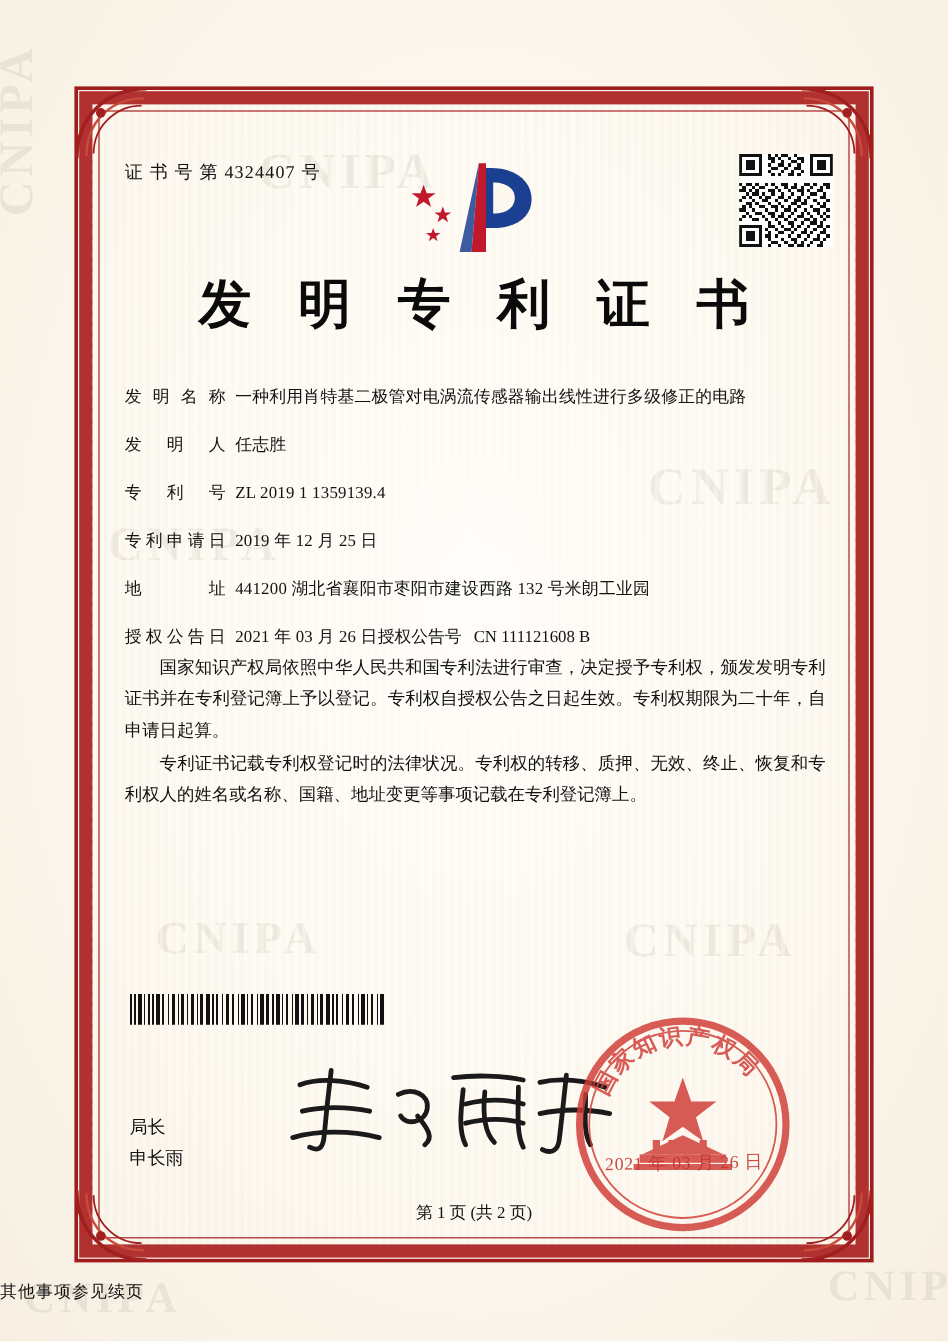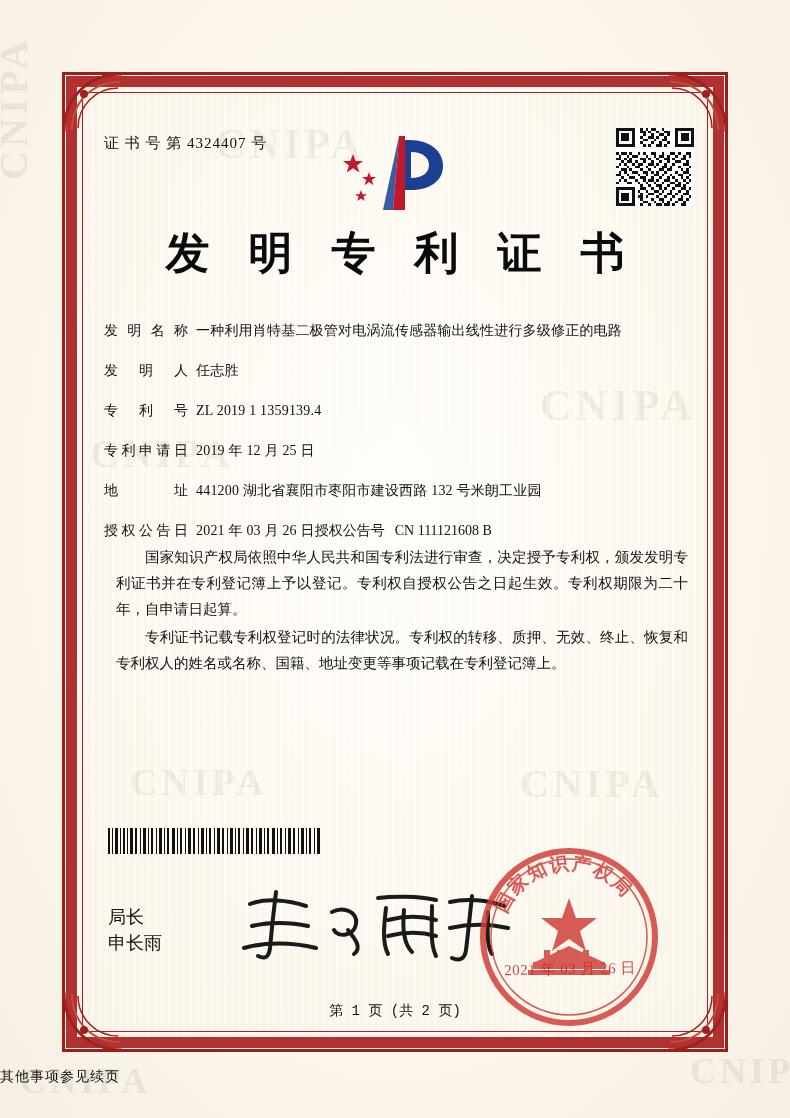--- a/index.html
+++ b/index.html
@@ -190,35 +190,35 @@
   .paras {
     position: absolute;
     left: 8px;
     top: 440px;
     width: 584px;
     font-size: 14.5px;
     line-height: 26px;
     color: #111;
     text-align: justify;
   }
-  .paras p { margin: 0 0 2px 12px; text-indent: 29px; }
+  .paras p { margin: 0 0 2px 0; text-indent: 29px; }
 
   .barcode {
     position: absolute;
     left: 12px;
     top: 724px;
     width: 220px;
     height: 26px;
   }
 
   .signature-block {
     position: absolute;
     left: 12px;
-    top: 800px;
-    font-size: 18px;
+    top: 823px;
+    font-size: 15px;
     line-height: 26px;
     color: #111;
   }
 
   .hand-sign {
     position: absolute;
     left: 140px;
     top: 782px;
     width: 290px;
     height: 80px;
@@ -245,21 +245,20 @@
   }
 
   .page-no {
     position: absolute;
     left: 0;
     top: 898px;
     width: 598px;
     text-align: center;
     font-size: 14px;
     color: #111;
-    font-family: Liberation Mono, monospace;
   }
 
   .footnote {
     position: absolute;
     left: 0;
     top: 1068px;
     width: 790px;
     text-align: left;
     font-size: 14px;
     letter-spacing: 1px;

